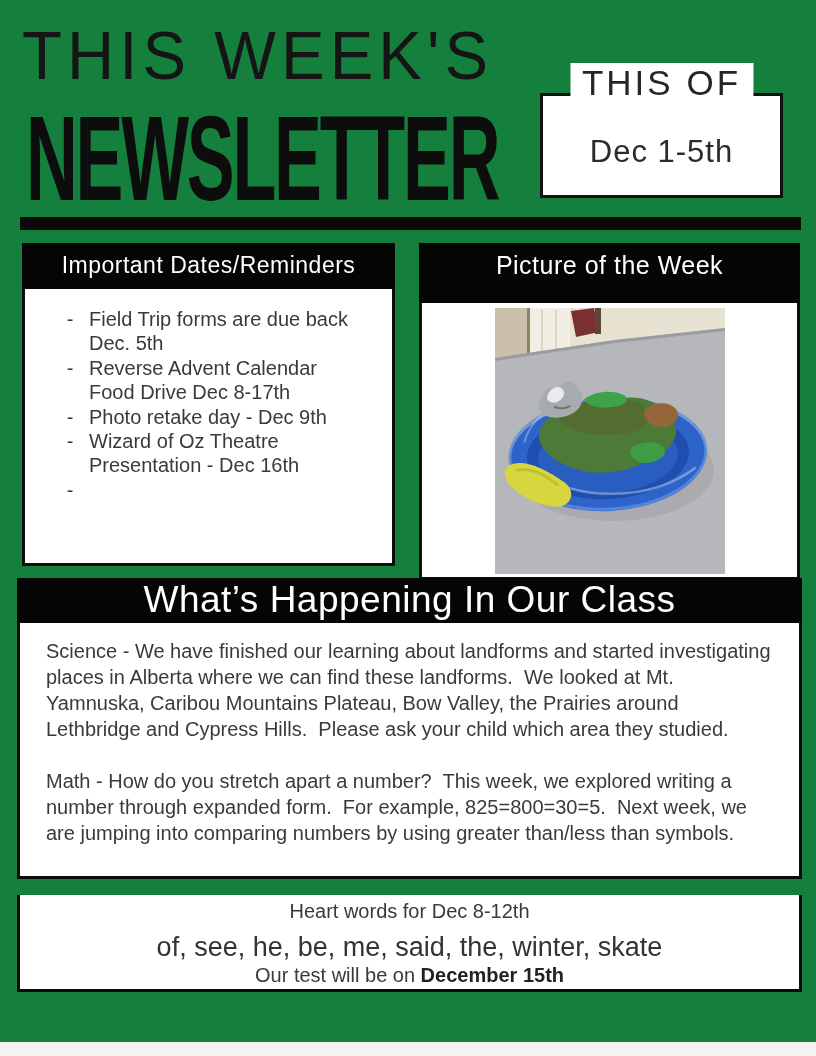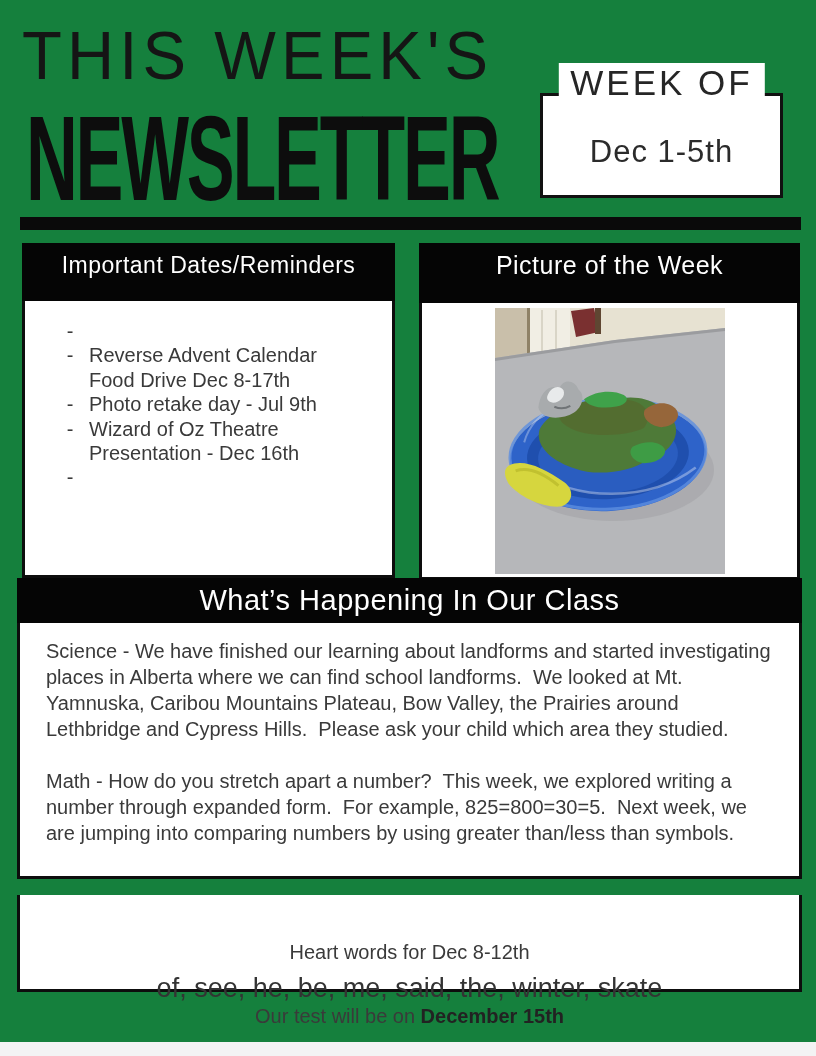--- a/index.html
+++ b/index.html
@@ -50,21 +50,21 @@
 
   
   .section-header {
     background: #050505; color: #fff; text-align: center;
   }
   .boxed { border: 3px solid #0d0d0d; background: #fff; }
 
   
   .dates-box { position: absolute; left: 22px; top: 243px; width: 373px; height: 322px; }
   .dates-box .section-header {
-    height: 58px; font-size: 23px; line-height: 45px; letter-spacing: .5px;
+    height: 46px; font-size: 23px; line-height: 45px; letter-spacing: .5px;
   }
   .dates-box .boxed { height: 277px; border-top: none; padding: 18px 34px 0 26px; }
   .dates-list { font-size: 20px; line-height: 1.22; color: #3a3a3a; }
   .date-item { display: flex; }
   .date-item .dash { width: 38px; flex: 0 0 38px; text-align: center; }
   .date-item .txt { flex: 1; max-width: 262px; }
 
   
   .picture-box { position: absolute; left: 419px; top: 243px; width: 381px; height: 322px; }
   .picture-box .section-header {
@@ -72,80 +72,81 @@
   }
   .picture-box .boxed {
     height: 277px; border-top: none;
     display: flex; justify-content: center; align-items: flex-start;
   }
   .photo { width: 230px; height: 266px; margin-top: 5px; display: block; }
 
   
   .happening-box { position: absolute; left: 17px; top: 578px; width: 785px; }
   .happening-box .section-header {
-    height: 45px; font-size: 29px; line-height: 44px; letter-spacing: .5px;
+    height: 45px; font-size: 37px; line-height: 44px; letter-spacing: .5px;
   }
   .happening-box .boxed {
     border-top: none; min-height: 256px; padding: 15px 26px 14px 26px;
   }
   .para {
     font-size: 20px; line-height: 1.3; color: #3a3a3a;
     white-space: pre-wrap;
   }
   .para + .para { margin-top: 26px; }
 
   
   .homework-box { position: absolute; left: 17px; top: 895px; width: 785px; }
   .homework-box .section-header {
     height: 41px; font-size: 27px; line-height: 41px; letter-spacing: .5px;
   }
   .homework-box .boxed {
     border-top: none; height: 97px; padding-top: 5px; text-align: center;
   }
-  .hw-line1 { font-size: 20px; color: #3a3a3a; margin-top: 41px; }
+  .hw-line1 { font-size: 20px; color: #3a3a3a; }
   .hw-line2 { font-size: 27px; color: #333; margin-top: 9px; }
   .hw-line3 { font-size: 20px; color: #3a3a3a; margin-top: 1px; }
   .hw-line3 b { color: #222; }
 
   .page-bottom-edge {
     position: absolute; left: 0; bottom: 0; width: 816px; height: 14px;
     background: #f3f3f4;
   }
 </style>
 </head>
 <body>
 
 <div class="page">
 
   <div class="masthead">
     <div class="title-line1">THIS WEEK'S</div>
     <div class="title-line2">NEWSLETTER</div>
   </div>
 
   <div class="weekof-box">
-    <div class="weekof-label">WEEK OF</div>
+    <div class="weekof-label">THIS OF</div>
     <div class="weekof-value">Dec 1-5th</div>
   </div>
 
   <div class="divider-bar"></div>
 
   <div class="dates-box">
     <div class="section-header">Important Dates/Reminders</div>
     <div class="boxed">
       <div class="dates-list">
         <div class="date-item">
           <span class="dash">-</span>
+          <span class="txt">Field Trip forms are due back Dec. 5th</span>
         </div>
         <div class="date-item">
           <span class="dash">-</span>
           <span class="txt">Reverse Advent Calendar Food Drive Dec 8-17th</span>
         </div>
         <div class="date-item">
           <span class="dash">-</span>
-          <span class="txt">Photo retake day - Jul 9th</span>
+          <span class="txt">Photo retake day - Dec 9th</span>
         </div>
         <div class="date-item">
           <span class="dash">-</span>
           <span class="txt">Wizard of Oz Theatre Presentation - Dec 16th</span>
         </div>
         <div class="date-item">
           <span class="dash">-</span>
         </div>
       </div>
     </div>
@@ -191,21 +192,21 @@
           <path d="M14,152 C28,146 48,156 68,172 C78,180 76,194 62,196 C44,196 22,184 12,170 C8,162 8,155 14,152 Z" fill="#d6d63e"></path>
           <path d="M20,158 C34,154 50,164 62,175" fill="none" stroke="#b8b82a" stroke-width="3" opacity="0.7"></path>
         </g>
       </svg>
     </div>
   </div>
 
   <div class="happening-box">
     <div class="section-header">What’s Happening In Our Class</div>
     <div class="boxed">
-      <div class="para">Science - We have finished our learning about landforms and started investigating places in Alberta where we can find school landforms.  We looked at Mt. Yamnuska, Caribou Mountains Plateau, Bow Valley, the Prairies around Lethbridge and Cypress Hills.  Please ask your child which area they studied.</div>
+      <div class="para">Science - We have finished our learning about landforms and started investigating places in Alberta where we can find these landforms.  We looked at Mt. Yamnuska, Caribou Mountains Plateau, Bow Valley, the Prairies around Lethbridge and Cypress Hills.  Please ask your child which area they studied.</div>
       <div class="para">Math - How do you stretch apart a number?  This week, we explored writing a number through expanded form.  For example, 825=800=30=5.  Next week, we are jumping into comparing numbers by using greater than/less than symbols.</div>
     </div>
   </div>
 
   <div class="homework-box">
     <div class="boxed">
       <div class="hw-line1">Heart words for Dec 8-12th</div>
       <div class="hw-line2">of, see, he, be, me, said, the, winter, skate</div>
       <div class="hw-line3"><span>Our test will be on </span><b>December 15th</b></div>
     </div>

